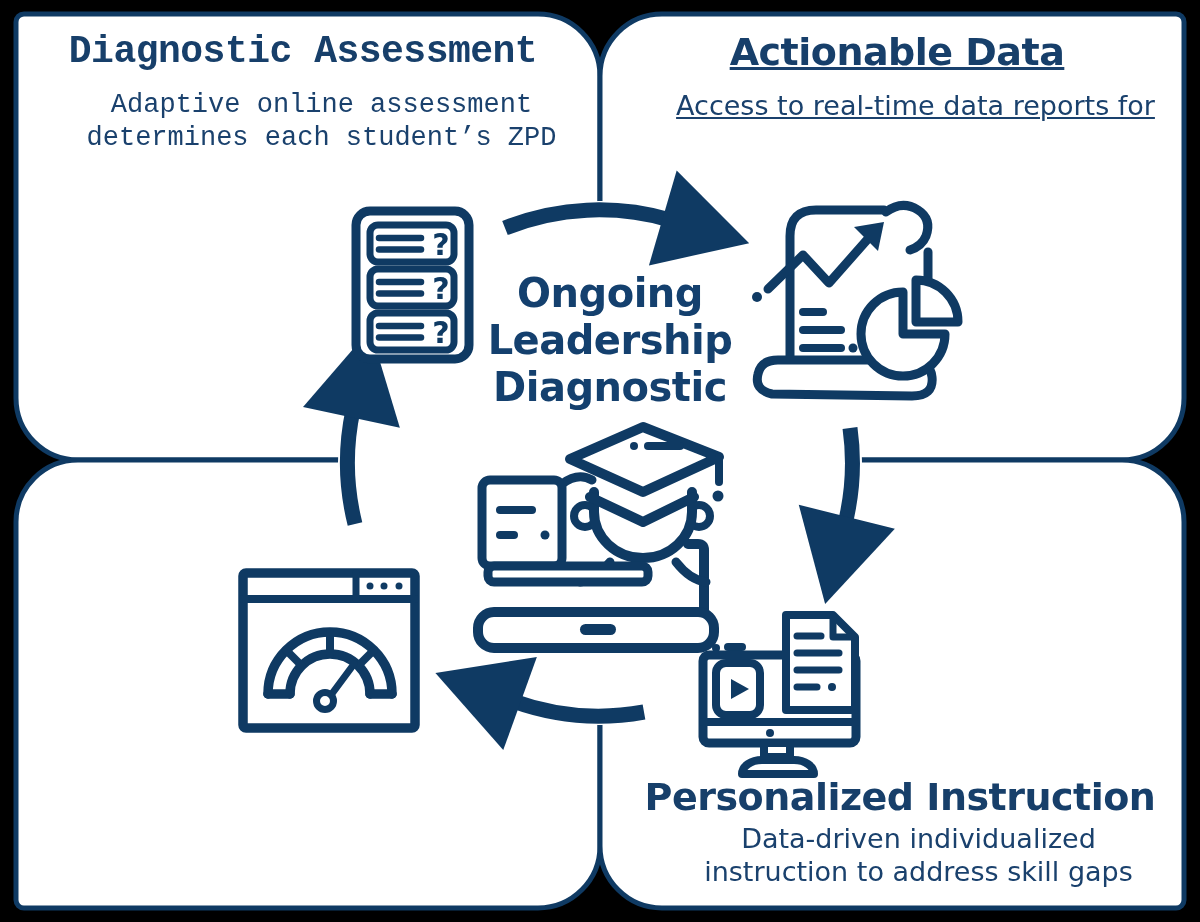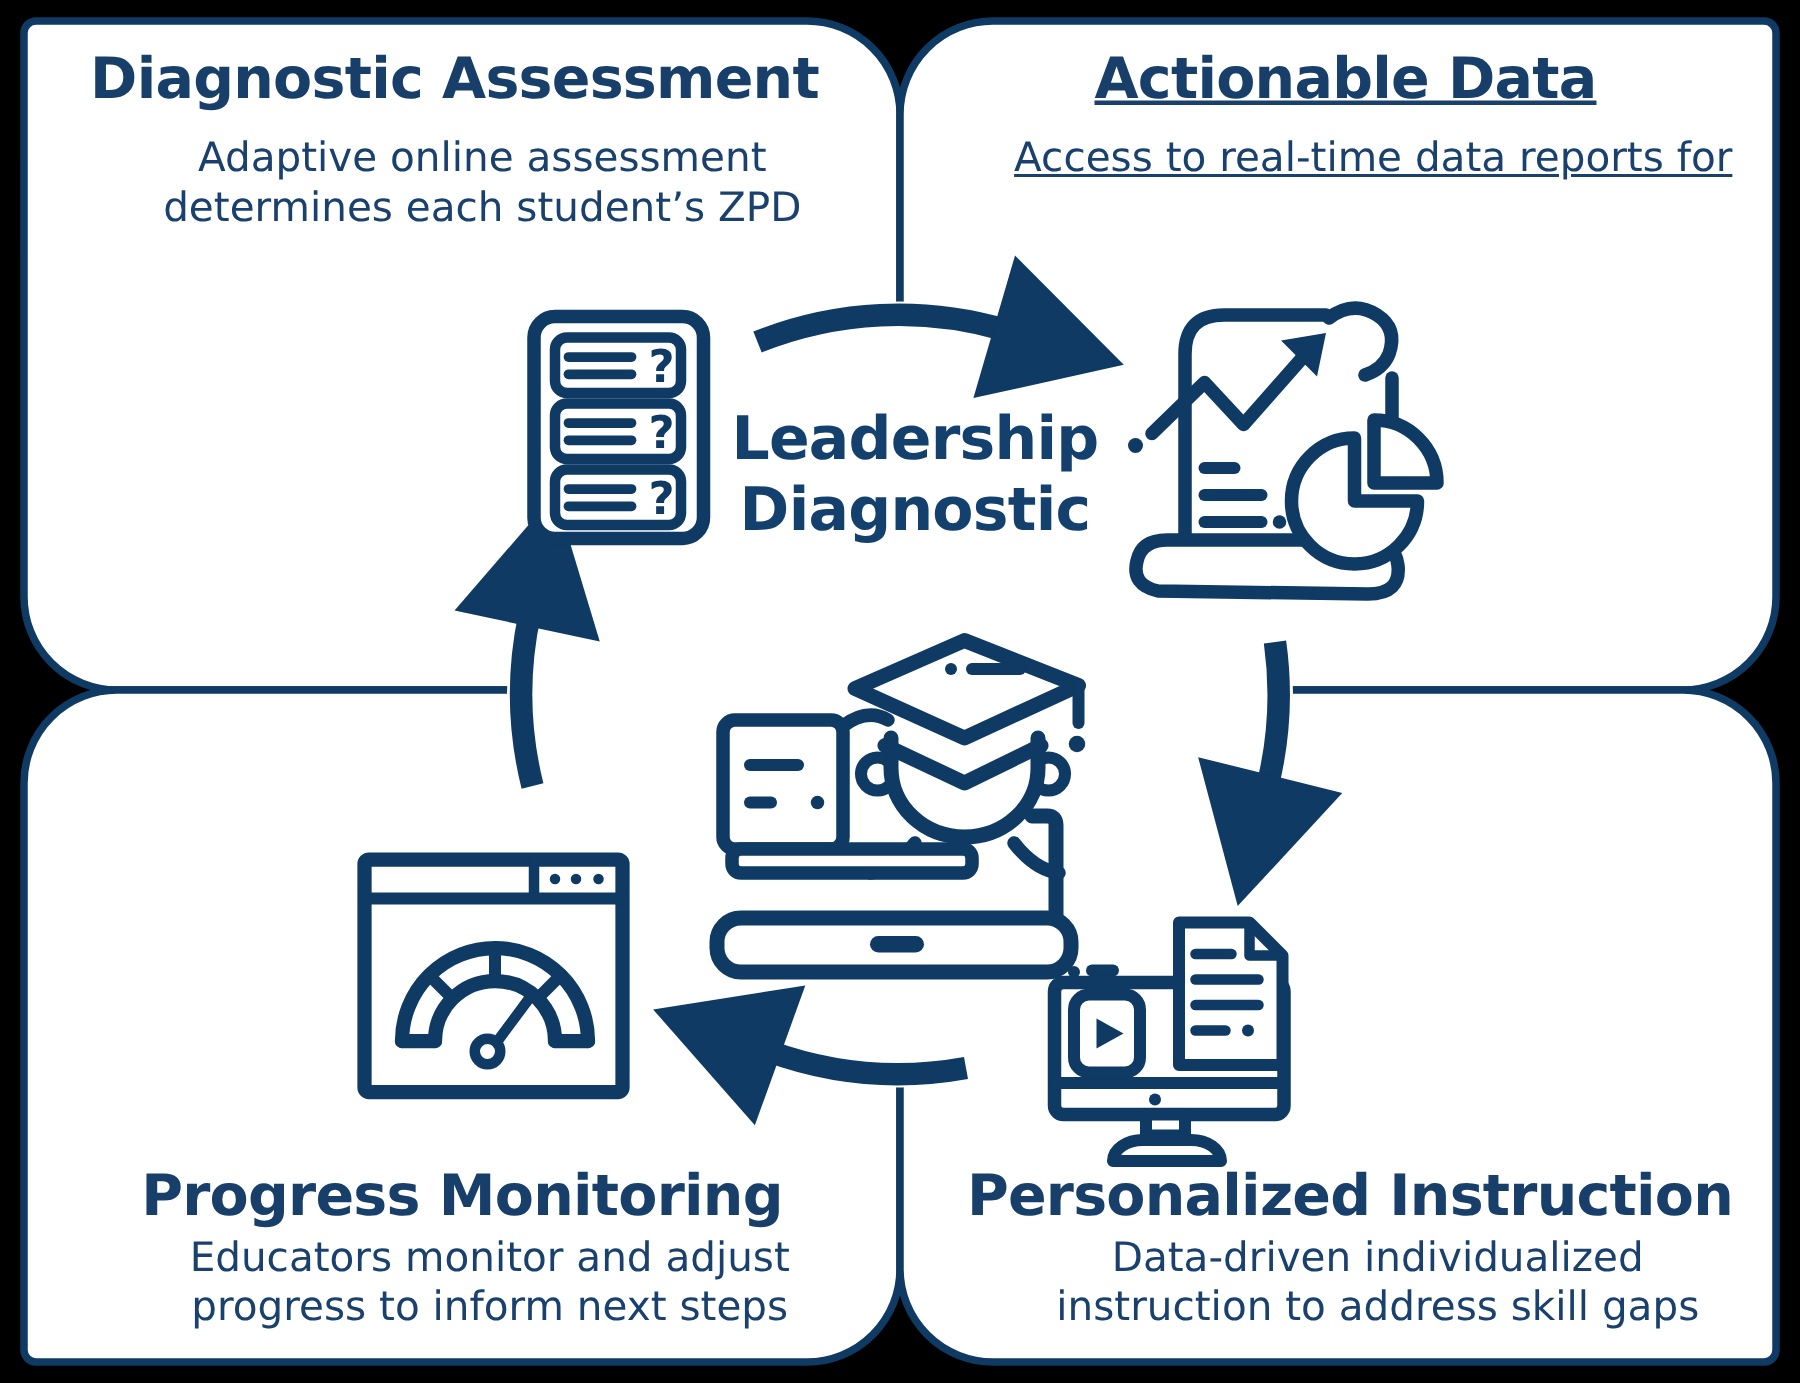--- a/index.html
+++ b/index.html
@@ -131,49 +131,43 @@
     <path d="M268,694 H290"></path>
     <path d="M370,694 H392"></path>
     <path d="M286,650 L302,666" stroke-width="8"></path>
     <path d="M330,632 V654" stroke-width="8"></path>
     <path d="M374,650 L358,666" stroke-width="8"></path>
     <path d="M331,695 L354,664" stroke-width="7"></path>
     <circle cx="325" cy="701" r="8.5" stroke-width="7" fill="#ffffff"></circle>
   </g>
 </svg>
 
-  <div class="q-block" style="left:20px;top:30px;width:566px;">
+  <div class="q-block" style="left:20px;top:30px;width:566px;font-family:Liberation Mono, monospace;">
     <div class="q-title">Diagnostic Assessment</div>
     <div class="q-desc">
       <div>Adaptive online assessment</div>
       <div>determines each student’s ZPD</div>
     </div>
   </div>
 
   <div class="q-block" style="left:614px;top:30px;width:566px;text-decoration:underline;">
     <div class="q-title">Actionable Data</div>
     <div class="q-desc">
       <div>Access to real-time data reports for</div>
     </div>
   </div>
 
-  <div class="q-block" style="left:20px;top:775px;width:576px;">
-    <div class="q-title">Progress Monitoring</div>
-    <div class="q-desc tight">
-      <div>Educators monitor and adjust</div>
-      <div>progress to inform next steps</div>
-    </div>
-  </div>
 
   <div class="q-block" style="left:610px;top:775px;width:580px;">
     <div class="q-title">Personalized Instruction</div>
     <div class="q-desc tight">
       <div>Data-driven individualized</div>
       <div>instruction to address skill gaps</div>
     </div>
   </div>
 
   <div class="center-label">
+    <div>Ongoing</div>
     <div>Leadership</div>
     <div>Diagnostic</div>
   </div>
 
 </div>
 
 </body></html>

